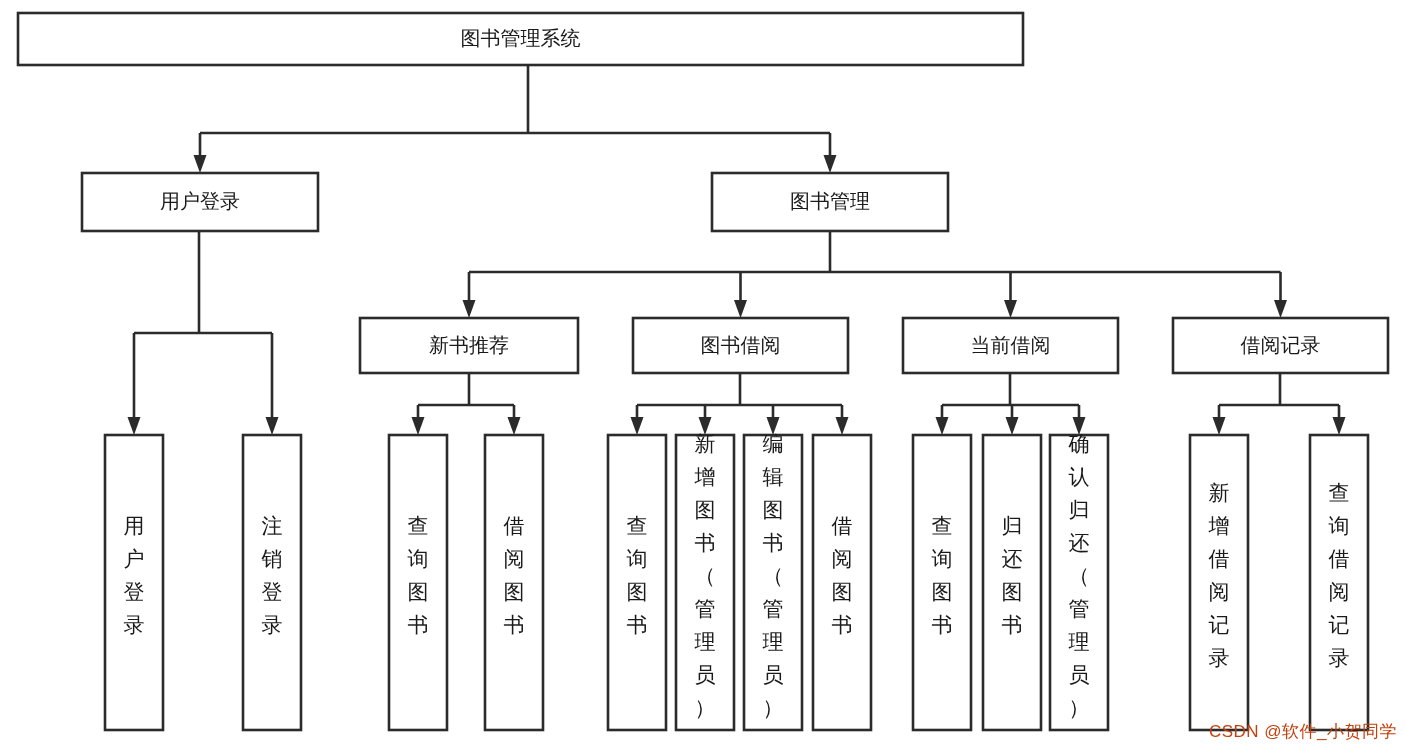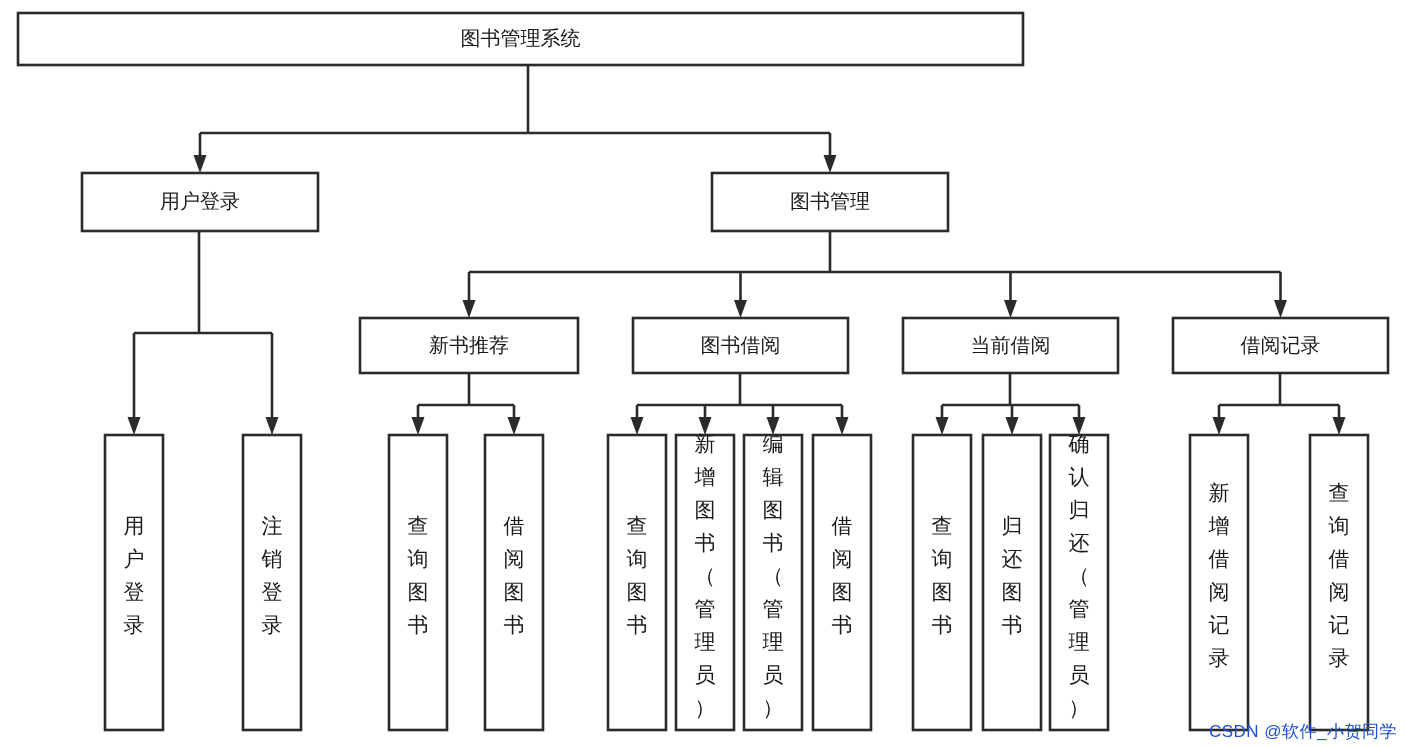--- a/index.html
+++ b/index.html
@@ -56,21 +56,21 @@
     font-size: 21px;
     text-anchor: middle;
     white-space: pre;
   }
   .watermark {
     position: absolute;
     right: 8px;
     bottom: 4px;
     font-family: "Liberation Sans", "DejaVu Sans", sans-serif;
     font-size: 17px;
-    color: #1d4ed8;
+    color: #c2410c;
     letter-spacing: 0.5px;
     user-select: none;
     pointer-events: none;
     white-space: nowrap;
   }
 </style>
 </head>
 <body>
 
 <div id="diagram-root">

